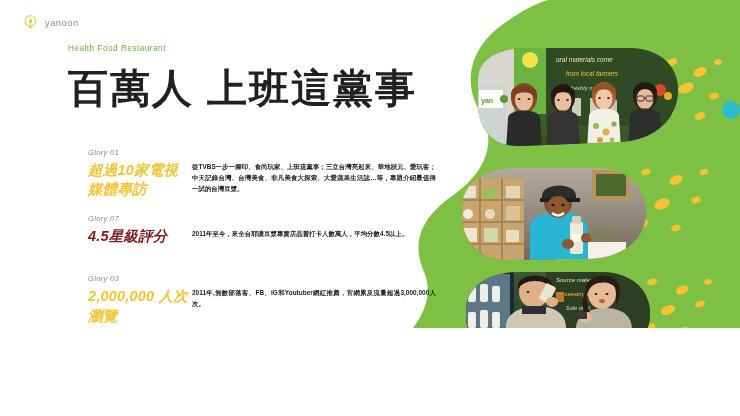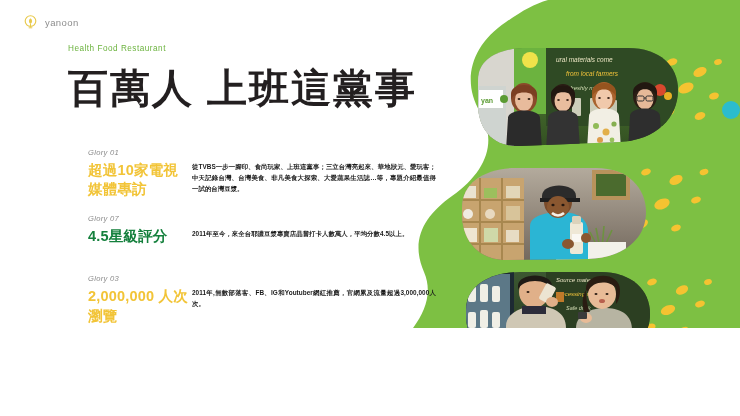--- a/index.html
+++ b/index.html
@@ -27,22 +27,22 @@
     font-size:40px;font-weight:bold;color:#231f20;letter-spacing:2px;
     line-height:1.08;margin:0 0 0 0;white-space:nowrap;
   }
 
   
   .glories{position:absolute;left:88px;top:148px;width:348px;}
   .glory{display:flex;align-items:flex-start;margin-bottom:18px;}
   .glory-left{width:104px;flex:0 0 104px;}
   .glory-tag{font-size:7.6px;font-style:italic;color:#8a8a8a;letter-spacing:.3px;margin-bottom:4px;}
   .glory-title{font-size:14.5px;font-weight:bold;line-height:1.34;letter-spacing:.2px;}
-  .glory-title.gold{color:#f2c437;}
-  .glory-title.green{color:#15803d;}
+  .glory-title.gold{color:#f2c437;font-style:italic;}
+  .glory-title.green{color:#7f1d1d;font-style:italic;}
   .glory-body{
     flex:1;font-size:6.4px;line-height:1.75;color:#1a1a1a;font-weight:bold;
     padding-top:13px;letter-spacing:.05px;text-align:justify;
   }
   #glory-2 .glory-body{padding-top:14px;}
   #glory-1{margin-bottom:14px;}
   #glory-2{margin-bottom:28px;}
   #glory-3 .glory-body{padding-top:13px;}
 </style>
 </head>

